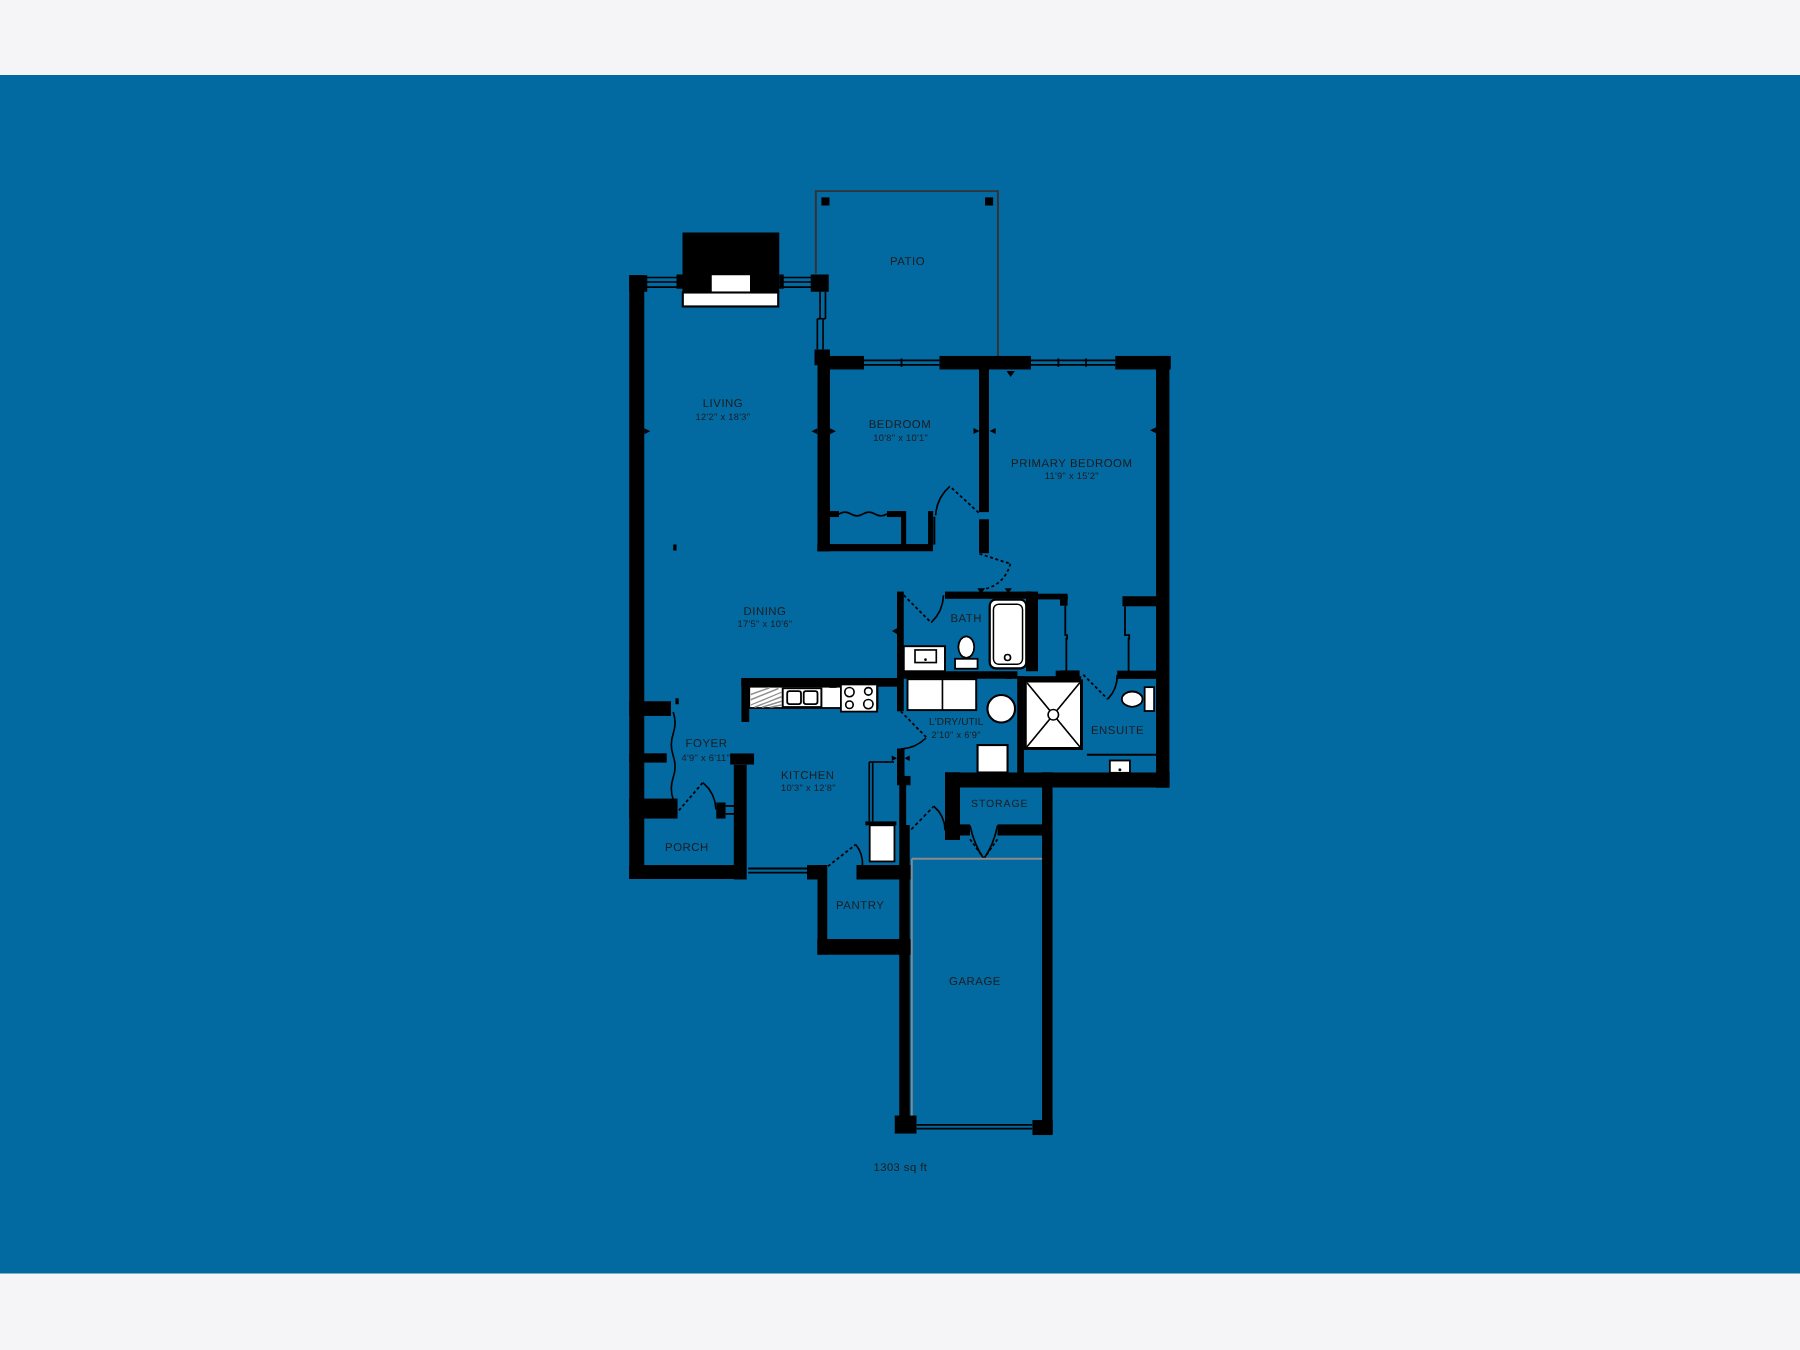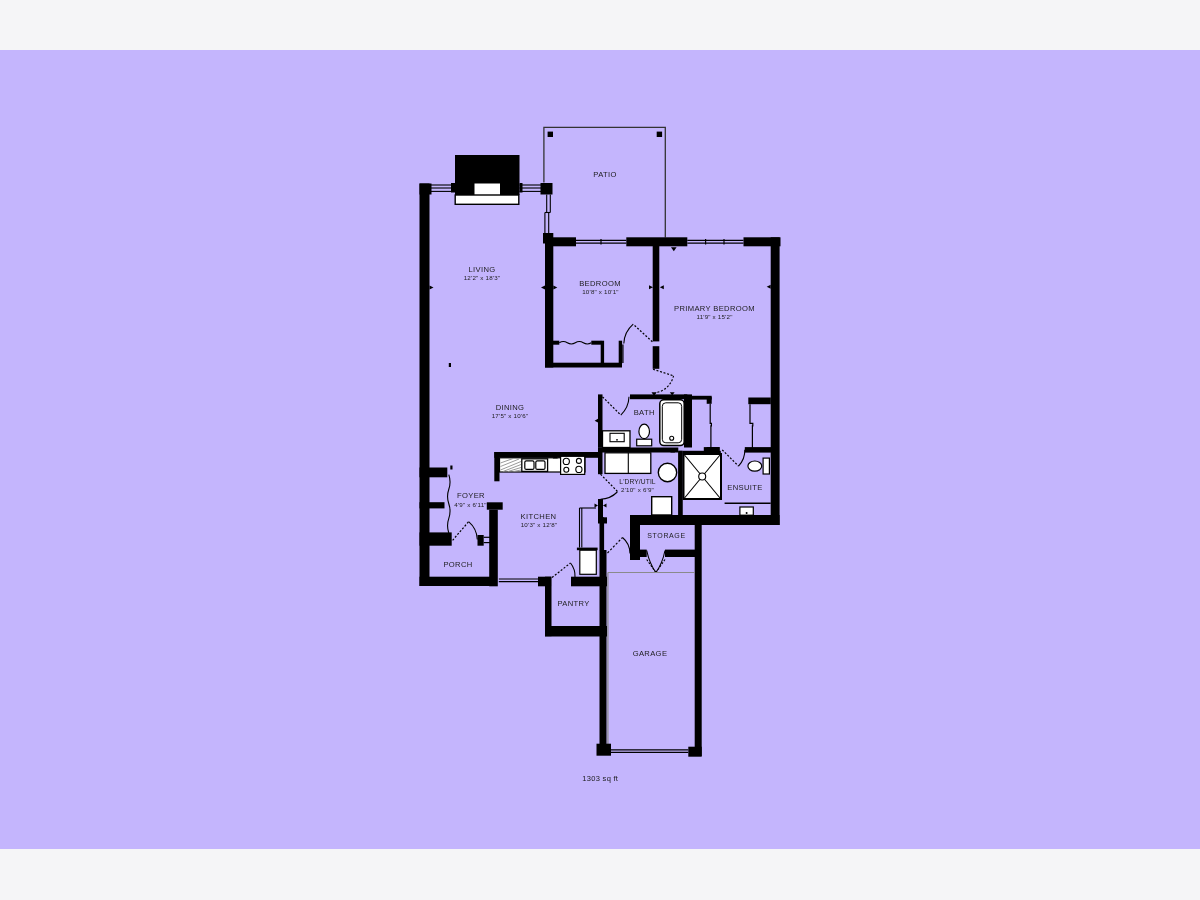--- a/index.html
+++ b/index.html
@@ -1,16 +1,16 @@
 <!DOCTYPE html>
 <html><head>
 <meta charset="utf-8">
 <style>
 html,body{margin:0;padding:0;background:#fff;}
-.page{position:relative;width:1200px;height:900px;background:#c4b5fd;overflow:hidden;}
+.page{position:relative;width:1200px;height:900px;background:#0369a1;overflow:hidden;}
 .band{position:absolute;left:0;width:1200px;background:#f5f5f7;}
 svg{position:absolute;left:0;top:0;filter:blur(0.33px);}
 text{font-family:"Liberation Sans",sans-serif;fill:#1c1c1c;}
 .rm{font-size:7.6px;letter-spacing:0.35px;}
 .dm{font-size:6.2px;letter-spacing:0.2px;}
 </style>
 </head>
 <body>
 <div class="page">
 

